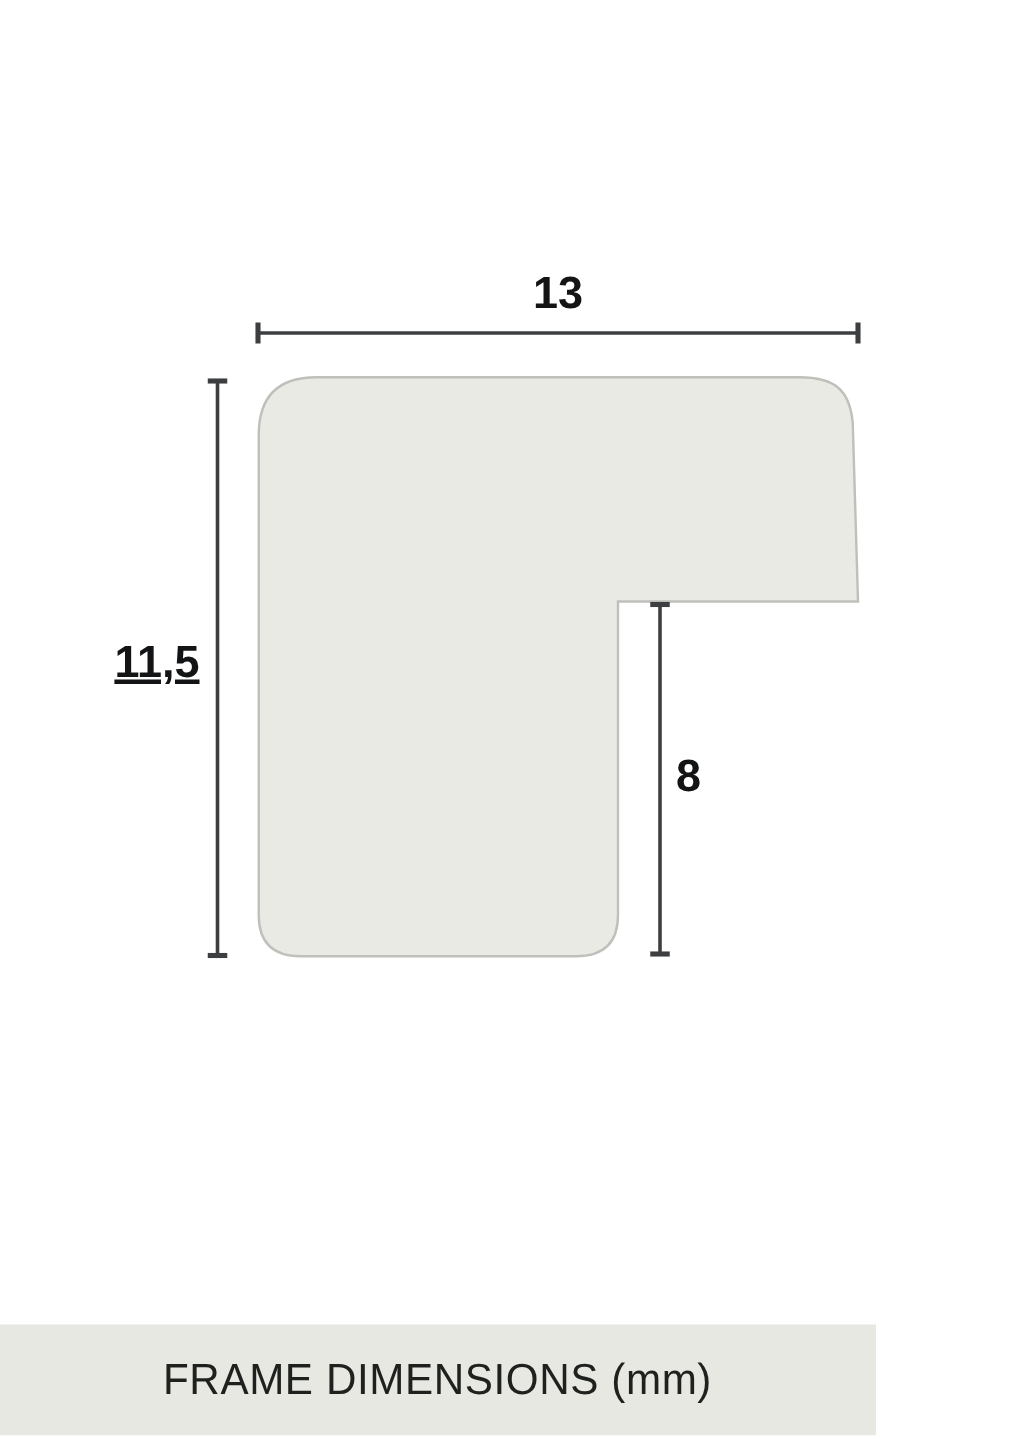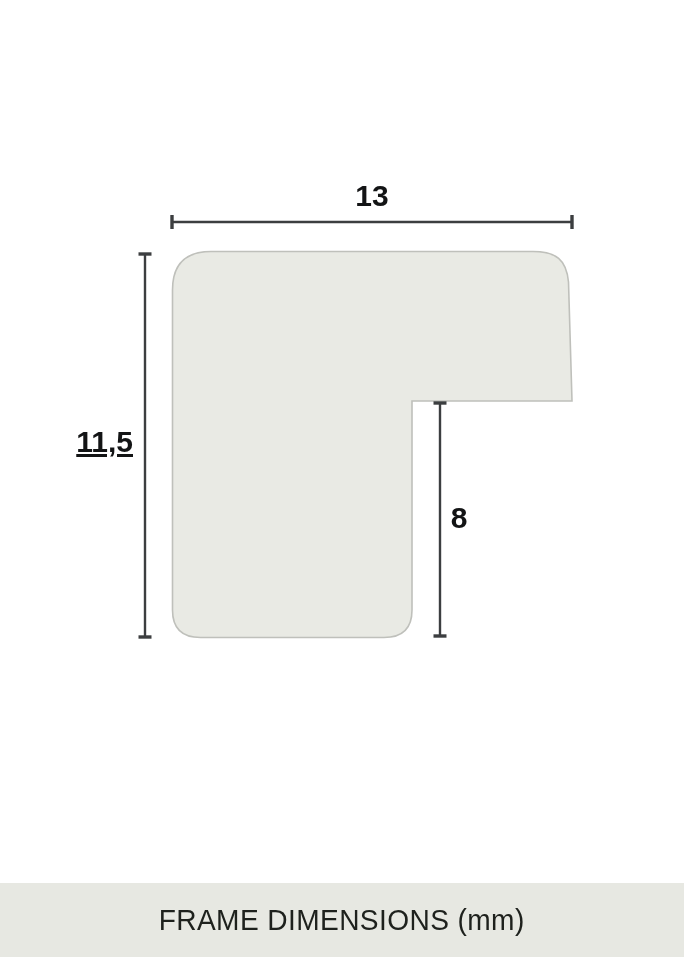--- a/index.html
+++ b/index.html
@@ -53,21 +53,21 @@
     left: 444px;
     top: 500px;
     width: 30px;
     text-align: center;
   }
 
   .caption-bar {
     position: absolute;
     left: 0;
     top: 883px;
-    width: 684px;
+    width: 584px;
     height: 74px;
     background: #e7e8e2;
     display: flex;
     align-items: center;
     justify-content: center;
   }
   .caption-text {
     font-size: 29px;
     font-weight: 500;
     letter-spacing: 0.4px;

